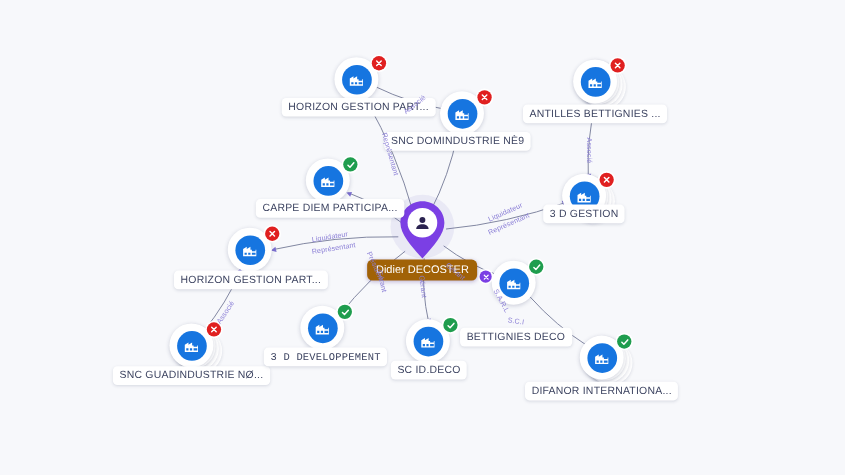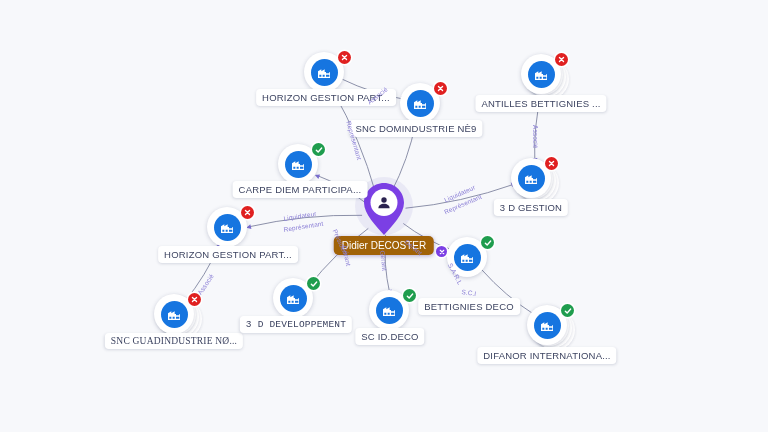--- a/index.html
+++ b/index.html
@@ -414,24 +414,24 @@
             </svg>
           </span>
         </div>
       </div>
     </div>
   <div id="label-layer">
       <div class="center-label" style="left: 384px; top: 236px;">Didier DECOSTER</div>
       <div class="node-label" style="left: 326px; top: 89px;">HORIZON GESTION PART...</div>
       <div class="node-label" style="left: 416px; top: 120px;">SNC DOMINDUSTRIE NÈ9</div>
       <div class="node-label" style="left: 541px; top: 95px;">ANTILLES BETTIGNIES ...</div>
-      <div class="node-label" style="left: 531px; top: 199px;">3 D GESTION</div>
+      <div class="node-label" style="left: 531px; top: 186px;">3 D GESTION</div>
       <div class="node-label" style="left: 300px; top: 181px;">CARPE DIEM PARTICIPA...</div>
       <div class="node-label" style="left: 228px; top: 246px;">HORIZON GESTION PART...</div>
-      <div class="node-label" style="left: 174px; top: 333px; font-family: Liberation Serif, serif;">SNC GUADINDUSTRIE NØ...</div>
+      <div class="node-label" style="left: 174px; top: 333px;">SNC GUADINDUSTRIE NØ...</div>
       <div class="node-label" style="left: 296px; top: 316px; font-family: Liberation Mono, monospace;">3 D DEVELOPPEMENT</div>
       <div class="node-label" style="left: 390px; top: 328px;">SC ID.DECO</div>
       <div class="node-label" style="left: 469px; top: 274px; margin-top: 24px;">BETTIGNIES DECO</div>
       <div class="node-label" style="left: 547px; top: 347px;">DIFANOR INTERNATIONA...</div>
     </div>
   <div id="edge-label-layer">
       <div class="edge-label" style="left: 366px; top: 100px; transform: rotate(-38deg);">Associé</div>
       <div class="edge-label" style="left: 352px; top: 120px; transform: rotate(74deg);">Représentant</div>
       <div class="edge-label" style="left: 283px; top: 215px; transform: rotate(-9deg);">Liquidateur</div>
       <div class="edge-label" style="left: 283px; top: 226px; transform: rotate(-9deg);">Représentant</div>

